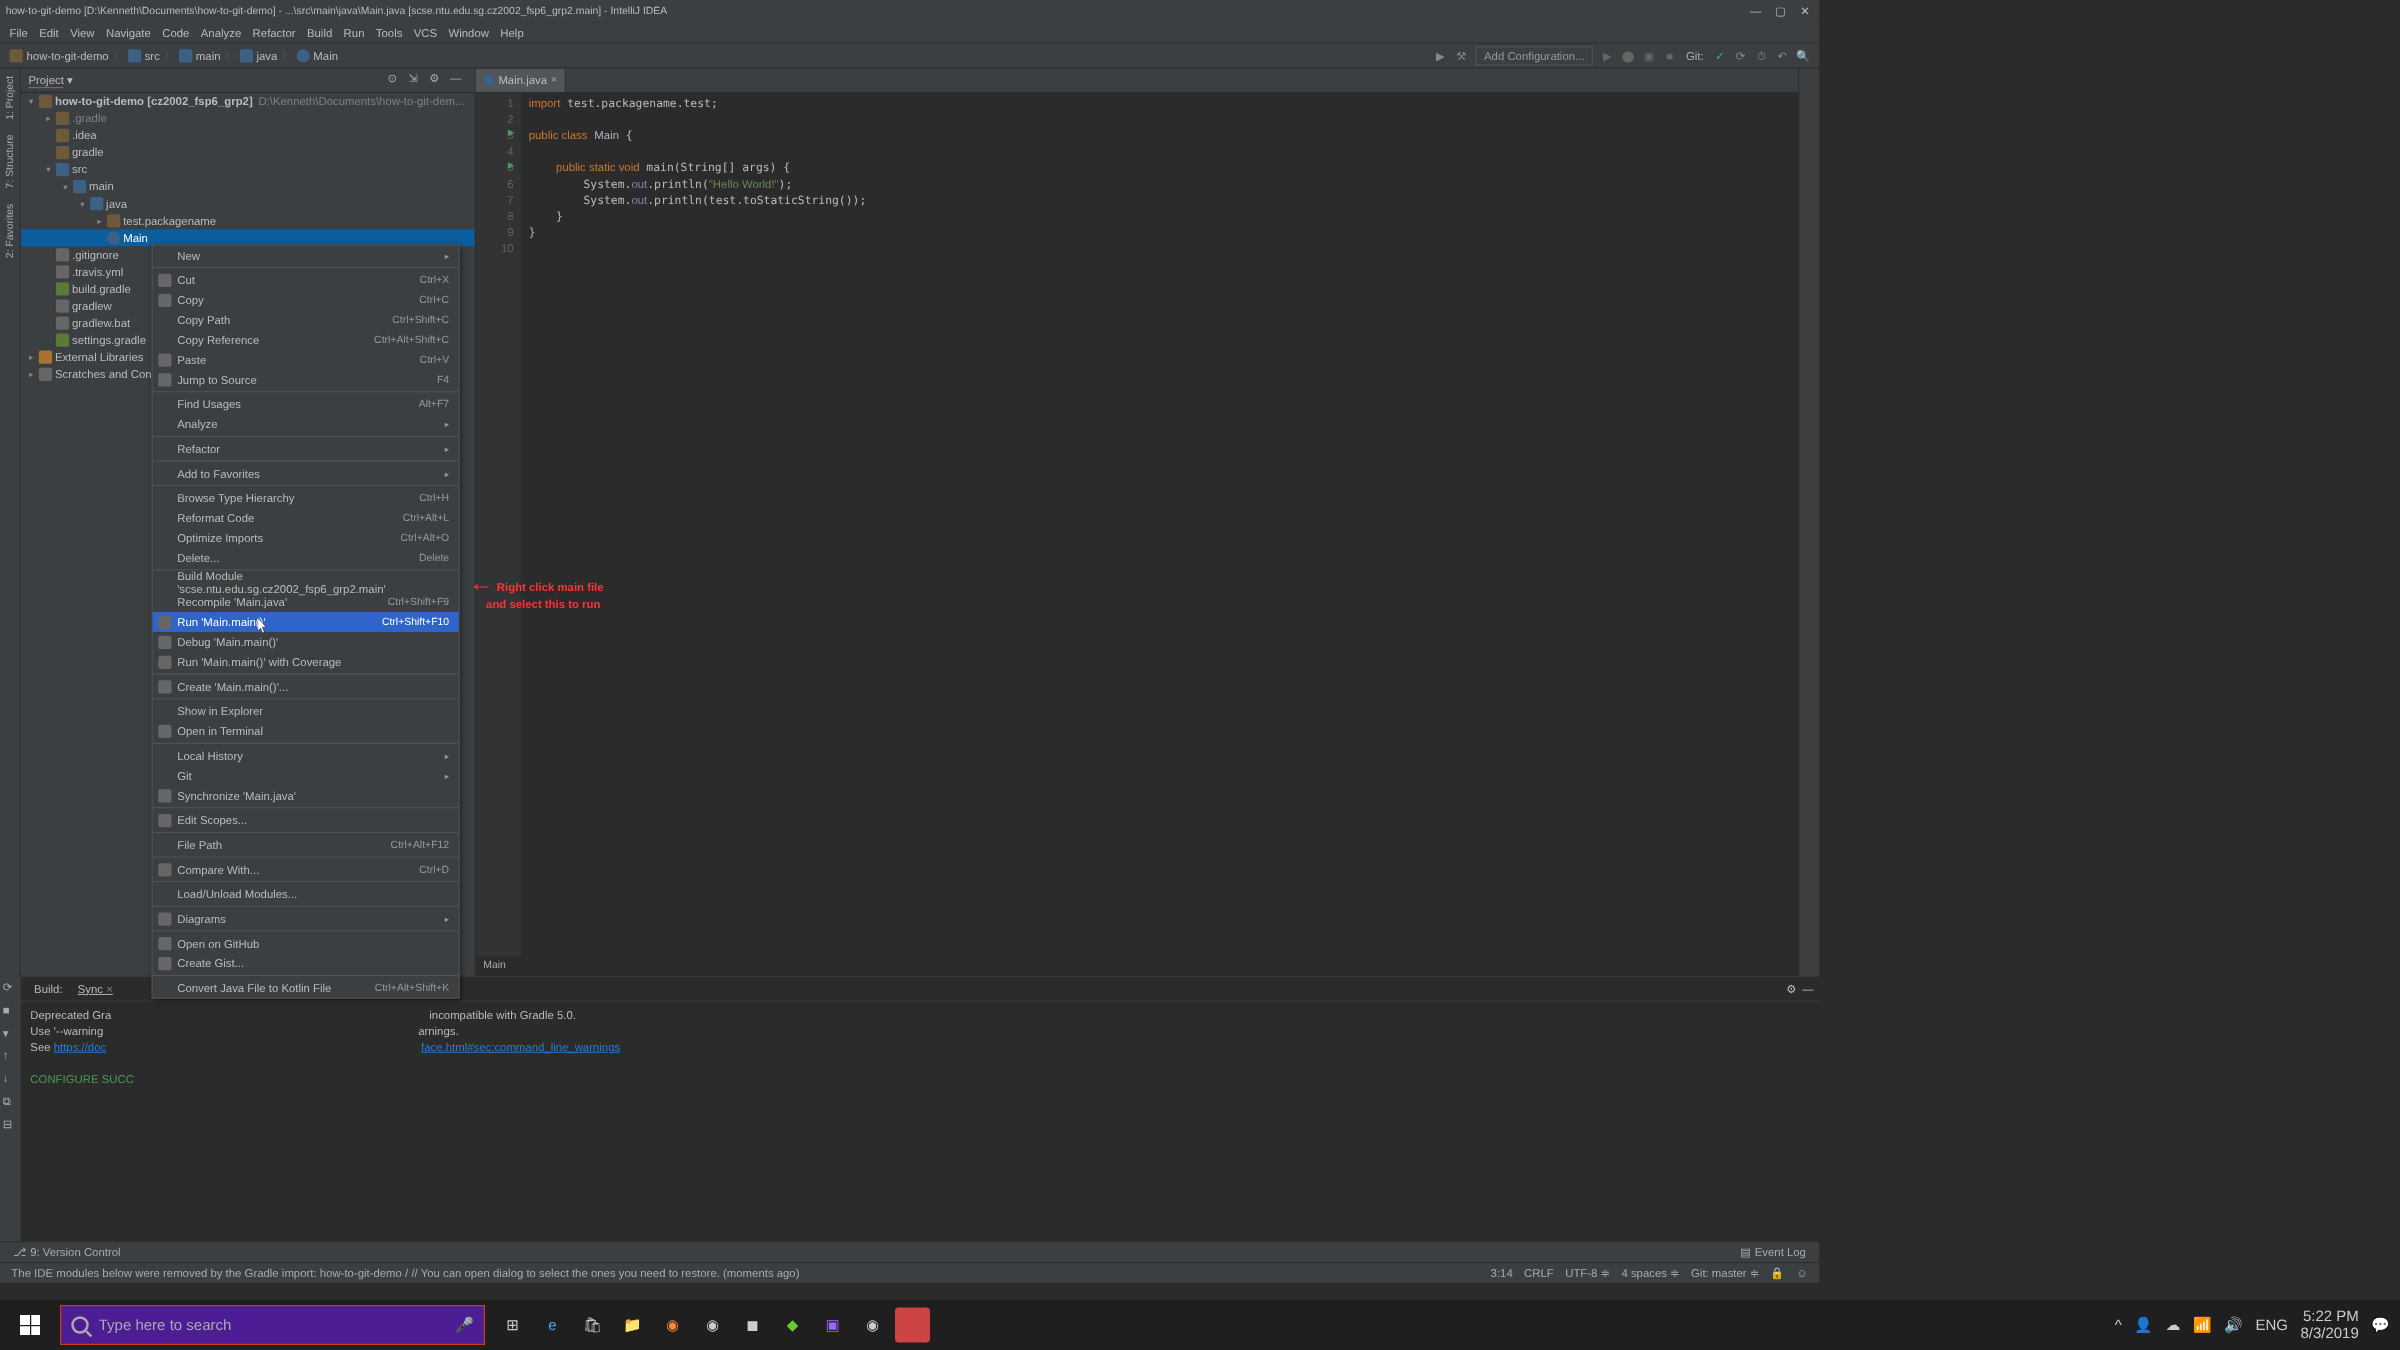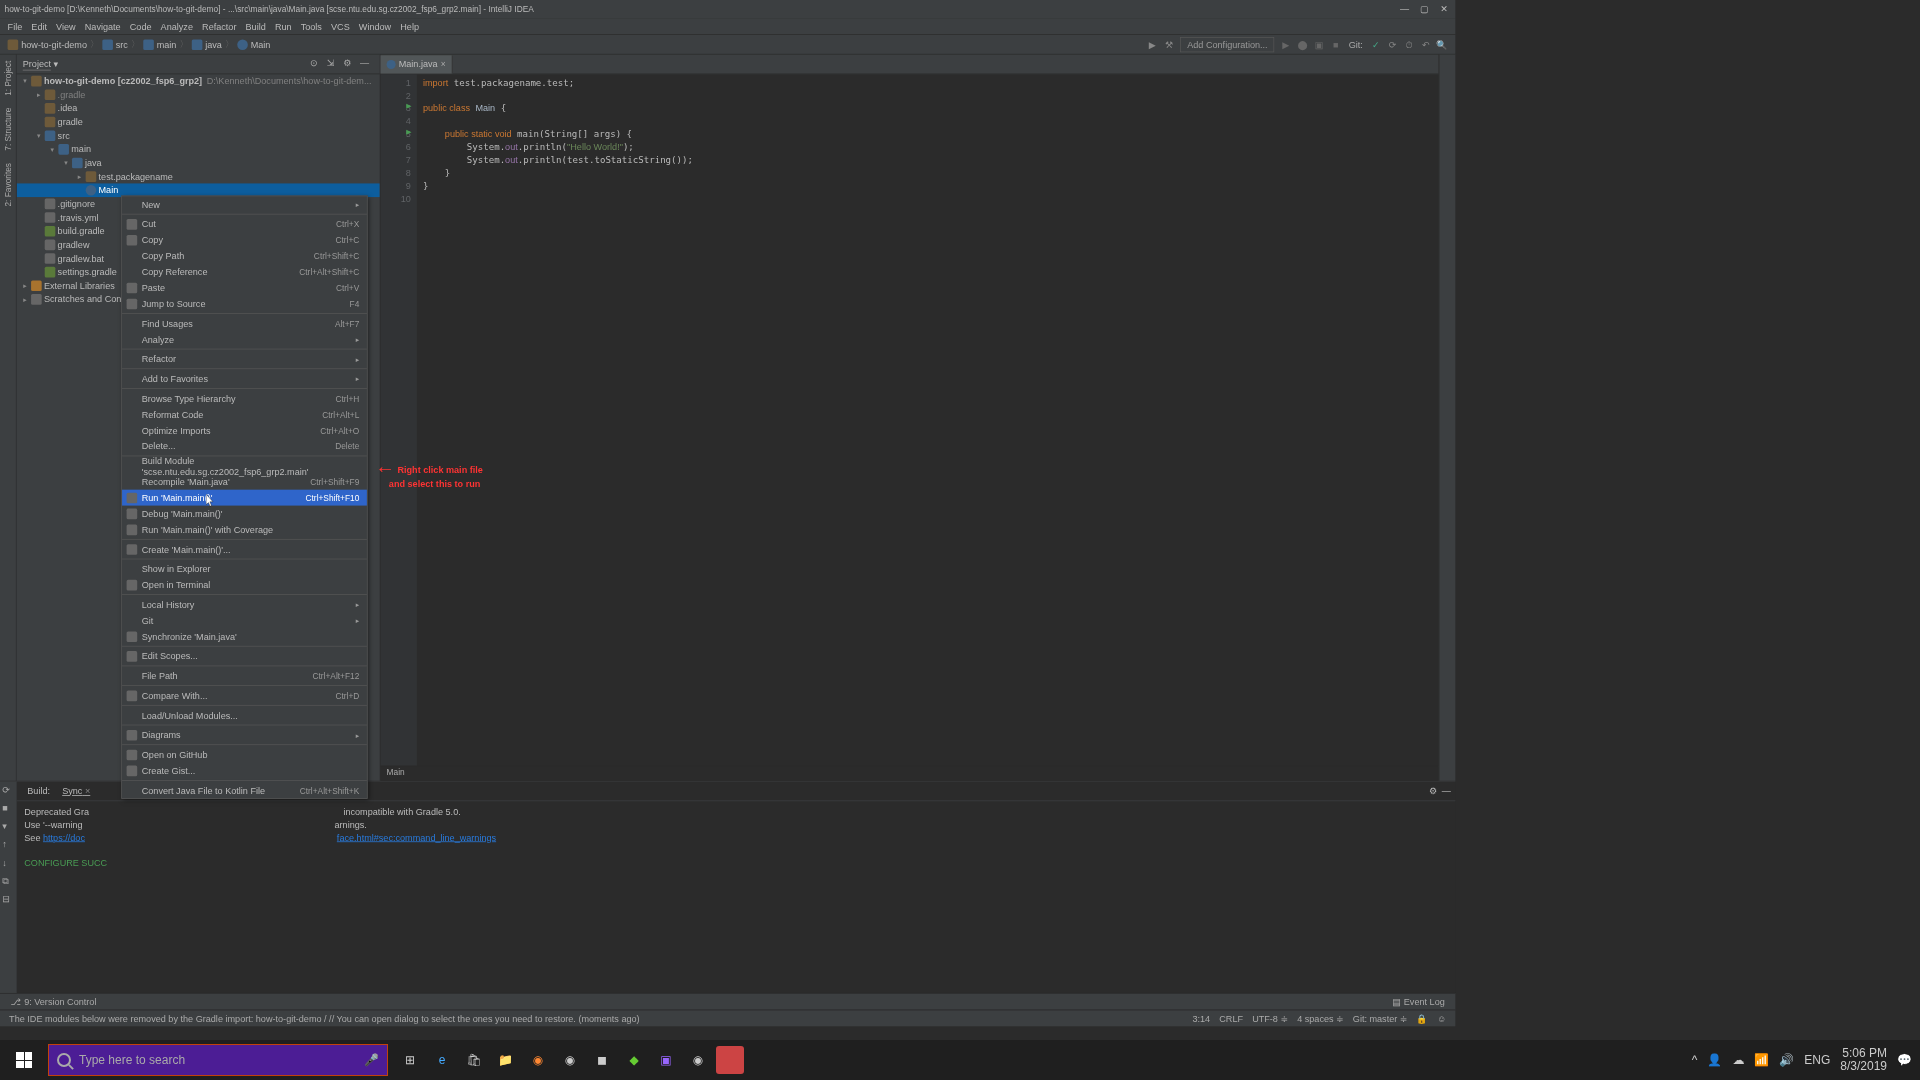--- a/index.html
+++ b/index.html
@@ -561,18 +561,18 @@
   <div class="tico">◉</div>
   <div class="tico" style="background:#c44;width:28px;height:28px;margin:6px 2px;border-radius:3px"></div>
   <div class="tray">
     <span>^</span>
     <span>👤</span>
     <span>☁</span>
     <span>📶</span>
     <span>🔊</span>
     <span>ENG</span>
     <div class="clock">
-        <div>5:06 PM</div>
+        <div>5:22 PM</div>
         <div>8/3/2019</div>
       </div>
     <span>💬</span>
   </div>
 </div>
 
 </body></html>

